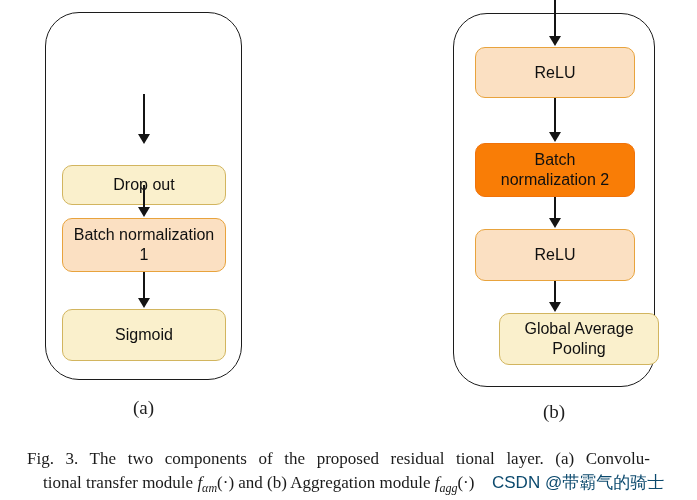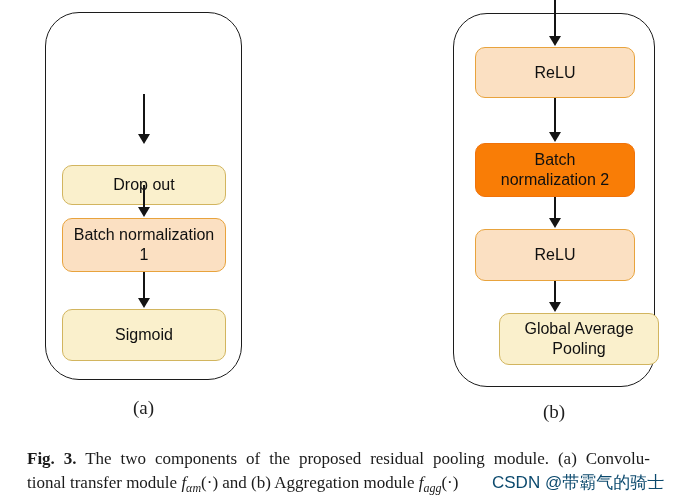--- a/index.html
+++ b/index.html
@@ -21,22 +21,22 @@
   .arrow::after{content:"";position:absolute;left:0;bottom:0;width:0;height:0;
                 border-left:6px solid transparent;border-right:6px solid transparent;
                 border-top:10px solid #141414;}
 
   .panel-label{position:absolute;text-align:center;
                font:19px "Liberation Serif",serif;color:#1f1f1f;}
 
   .caption{position:absolute;left:27px;top:447px;width:623px;
            font:17px/24px "Liberation Serif",serif;color:#1b1b1b;}
   .cap-line1{text-align:justify;text-align-last:justify;}
-  .cap-line2{text-align:left;white-space:nowrap;}
-  .cap-fig{font-weight:bold;}
+  .cap-line2{text-align:left;white-space:nowrap;margin-left:16px;}
+  .cap-fig{font-weight:normal;}
   .cap-f{font-style:italic;}
   .cap-sub{font-style:italic;font-size:12px;vertical-align:-4px;}
 
   .watermark{position:absolute;left:492px;top:471px;white-space:nowrap;z-index:6;
              font:17px "Liberation Sans",sans-serif;color:#0c4a6e;}
 </style>
 </head>
 <body>
 
 <div id="stage">
@@ -72,19 +72,19 @@
 
   <div class="box" style="left:475px;top:229px;width:160px;height:52px;" data-variant="peach">ReLU</div>
 
   <div class="arrow" style="left:549px;top:281px;height:31px;"></div>
 
   <div class="box" style="left:475px;top:313px;width:160px;height:52px;margin-left:24px;" data-variant="cream">Global Average Pooling</div>
 
   <div class="panel-label" style="left:453px;top:401px;width:202px;">(b)</div>
 
   <div class="caption">
-    <div class="cap-line1"><span class="cap-fig">Fig. 3.</span> <span>The two components of the proposed residual pooling module. (a) Convolu-</span></div>
+    <div class="cap-line1"><span class="cap-fig">Fig. 3.</span> <span>The two components of the proposed residual tional layer. (a) Convolu-</span></div>
     <div class="cap-line2"><span>tional transfer module </span><span class="cap-f">f</span><span class="cap-sub">αm</span><span>(·) and (b) Aggregation module </span><span class="cap-f">f</span><span class="cap-sub">agg</span><span>(·)</span></div>
   </div>
 
   <div class="watermark">CSDN @带霸气的骑士</div>
 
 </div>
 
 </body></html>

